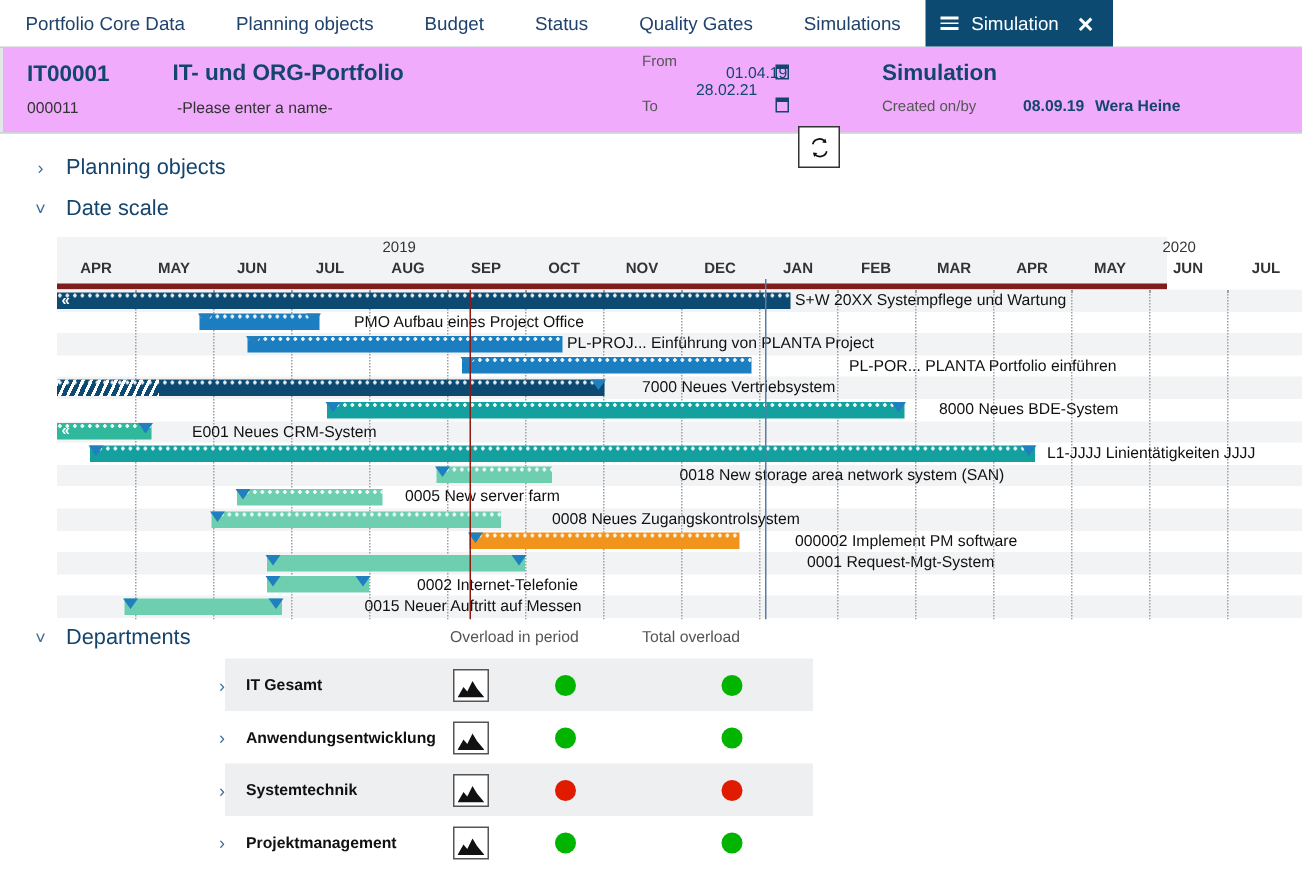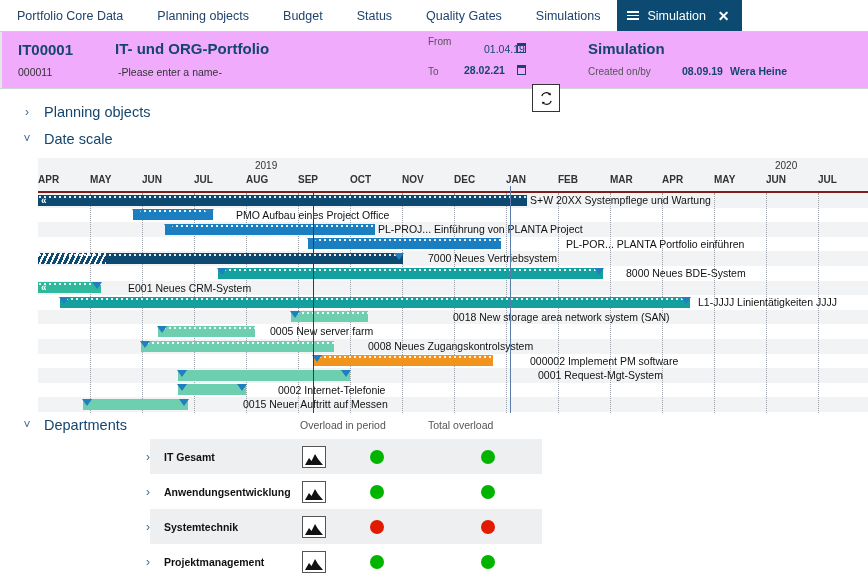--- a/index.html
+++ b/index.html
@@ -74,21 +74,21 @@
     position:absolute; left:115px; top:8px;
     font-size:15px; font-weight:bold; color:#14456e;
   }
   .hdr-name {
     position:absolute; left:118px; top:34px;
     font-size:10.5px; color:#333;
   }
   .dt-lbl-from { position:absolute; left:428px; top:4px; font-size:10px; color:#555; }
   .dt-lbl-to   { position:absolute; left:428px; top:34px; font-size:10px; color:#555; }
   .dt-val-from { position:absolute; left:464px; top:11px; font-size:10.5px; font-weight:normal; color:#14456e;padding-left:20px; }
-  .dt-val-to   { position:absolute; left:464px; top:32px; font-size:10.5px; font-weight:bold; color:#14456e; }
+  .dt-val-to   { position:absolute; left:464px; top:22px; font-size:10.5px; font-weight:normal; color:#14456e; }
   .cal-ic { position:absolute; width:9px; height:10px; border:1.3px solid #14456e; border-top-width:3px; }
   .cal-ic.f { left:517px; top:11px; }
   .cal-ic.t { left:517px; top:33px; }
   .refresh-btn {
     position:absolute; left:532px; top:52px; width:28px; height:28px;
     border:1px solid #333; background:#fff; cursor:pointer;
     display:flex; align-items:center; justify-content:center;
     font-size:14px; color:#111;
   }
   .sim-title {
@@ -111,28 +111,28 @@
   #sec-planning { left:22px; top:104px; }
   #sec-datescale{ left:22px; top:131px; }
   #sec-depts    { left:22px; top:417px; }
 
   
   #gantt {
     position:absolute; left:38px; top:158px;
     width: 830px; height: 255px;
   }
   #gantt-head {
-    position:absolute; left:0; top:0; width:830px; height:35px;
-    background:#f1f3f5; border-bottom:2px solid #7f1d1d;
+    position:absolute; left:0; top:0; width:740px; height:35px;
+    background:#f1f3f5; border-bottom:4px solid #7f1d1d;
   }
   .yr {
     position:absolute; top:2px; font-size:10px; color:#333;
   }
   .mo {
-    position:absolute; top:16px; width:52px; text-align:left;
+    position:absolute; top:16px; width:52px; text-align:center;
     font-size:10px; color:#333; font-weight:bold;
   }
   #gantt-body {
     position:absolute; left:0; top:35px; width:830px; height:220px;
     background:#ffffff; overflow:hidden;
   }
   .grow {
     position:absolute; left:0; width:830px; height:14.6px;
   }
   .grow.alt { background:#f2f3f4; }

